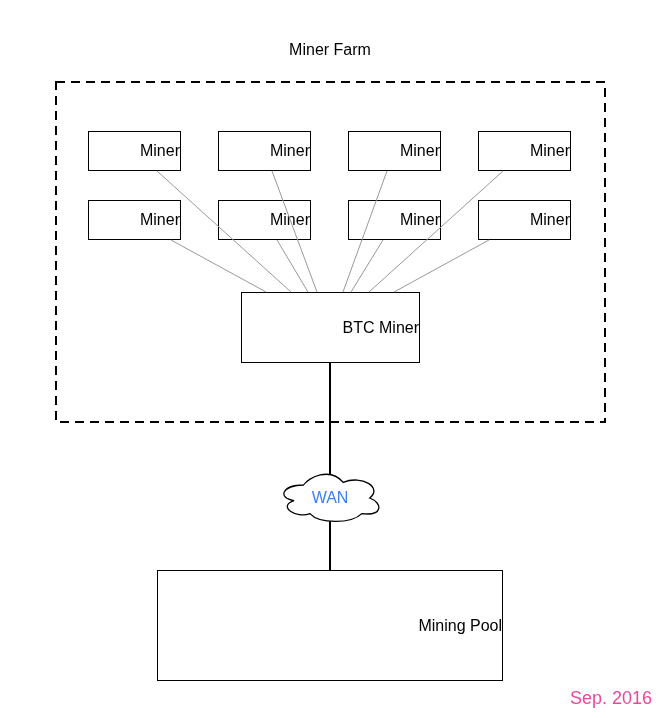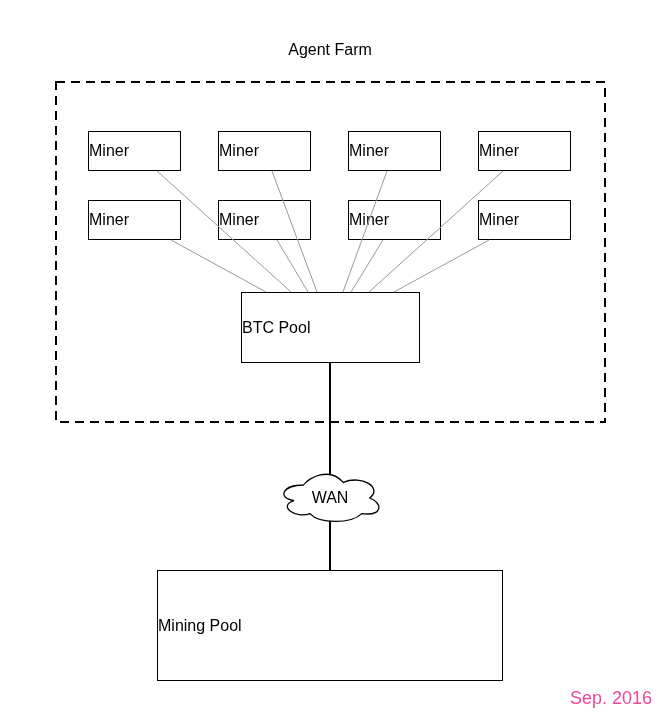--- a/index.html
+++ b/index.html
@@ -22,21 +22,21 @@
     line-height: 18px;
     color: #000000;
   }
   .node {
     position: absolute;
     box-sizing: border-box;
     background: #ffffff;
     border: 1px solid #000000;
     display: flex;
     align-items: center;
-    justify-content: flex-start;
+    justify-content: flex-end;
     font-size: 16px;
     text-align: center;
   }
   .miner { width: 93px; height: 40px; }
   .m-r1 { top: 131px; }
   .m-r2 { top: 200px; }
   .c1 { left: 88px; }
   .c2 { left: 218px; }
   .c3 { left: 348px; }
   .c4 { left: 478px; }
@@ -49,37 +49,37 @@
     pointer-events: none;
   }
   .wan-label {
     position: absolute;
     left: 295px;
     top: 489px;
     width: 70px;
     text-align: center;
     font-size: 16px;
     line-height: 18px;
-    color: #000000;
+    color: #3b82f6;
   }
   .footer {
     position: absolute;
     top: 688px;
     right: 8px;
     font-size: 18px;
     line-height: 20px;
     color: #ec4899;
   }
 </style>
 </head>
 <body>
 
 <div class="stage">
 
-  <div class="title">Agent Farm</div>
+  <div class="title">Miner Farm</div>
 
   <div class="node miner m-r1 c1">
     <span>Miner</span>
   </div>
   <div class="node miner m-r1 c2">
     <span>Miner</span>
   </div>
   <div class="node miner m-r1 c3">
     <span>Miner</span>
   </div>
@@ -94,21 +94,21 @@
     <span>Miner</span>
   </div>
   <div class="node miner m-r2 c3">
     <span>Miner</span>
   </div>
   <div class="node miner m-r2 c4">
     <span>Miner</span>
   </div>
 
   <div class="node agent">
-    <span>BTC Pool</span>
+    <span>BTC Miner</span>
   </div>
 
   <div class="node pool">
     <span>Mining Pool</span>
   </div>
 
   <svg class="overlay" width="660" height="718" viewBox="0 0 660 718" xmlns="http://www.w3.org/2000/svg">
 
     <rect x="56" y="82" width="549" height="340" fill="none" stroke="#000000" stroke-width="2" stroke-dasharray="9,6"></rect>
 

